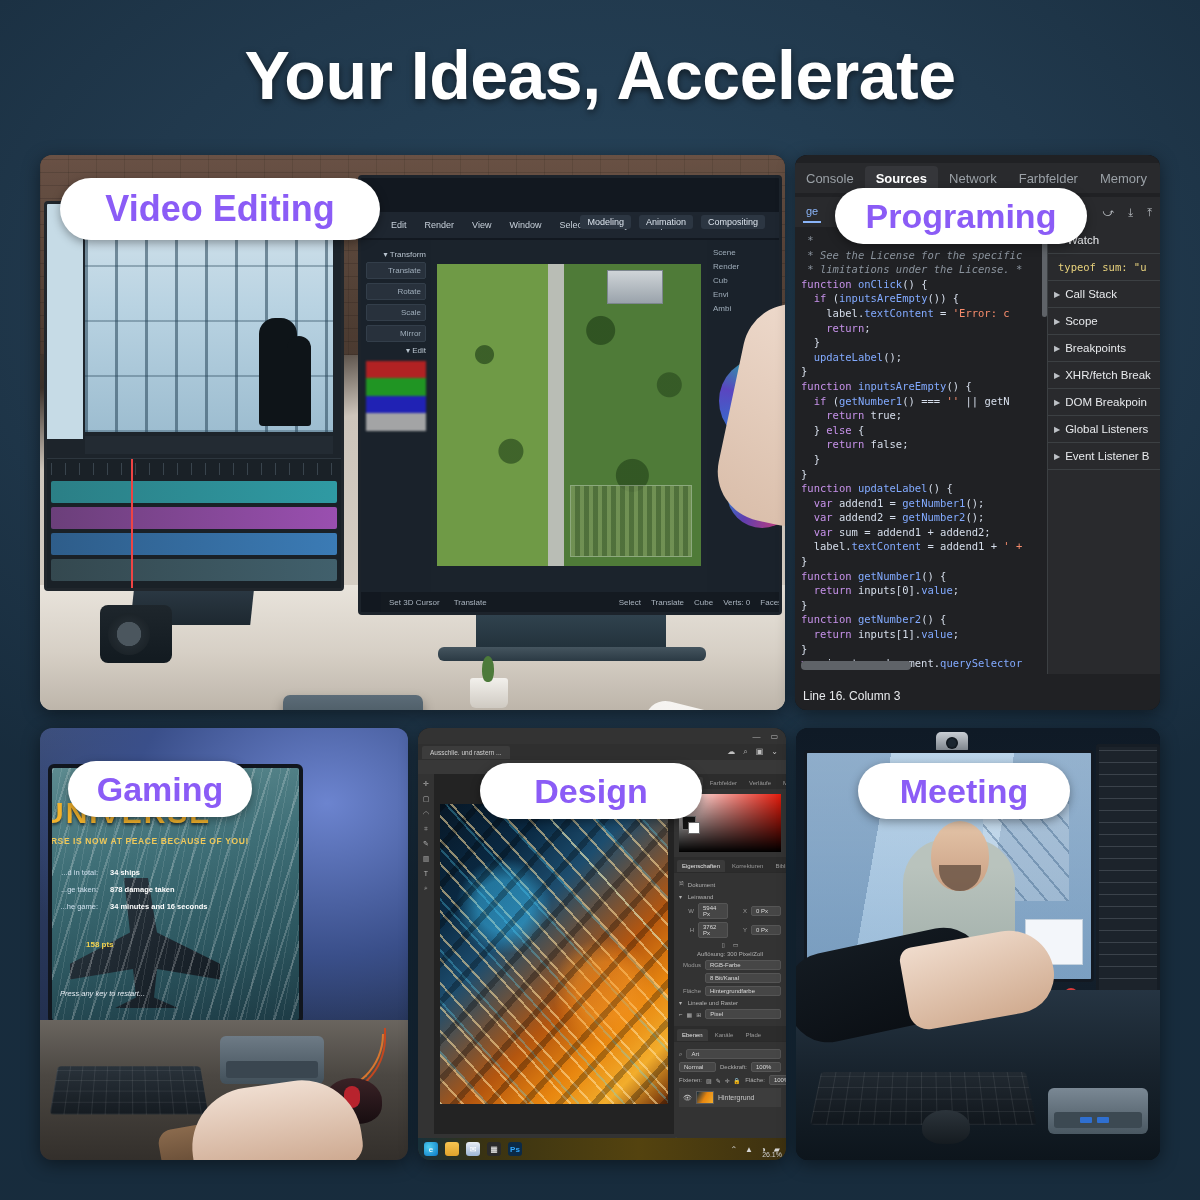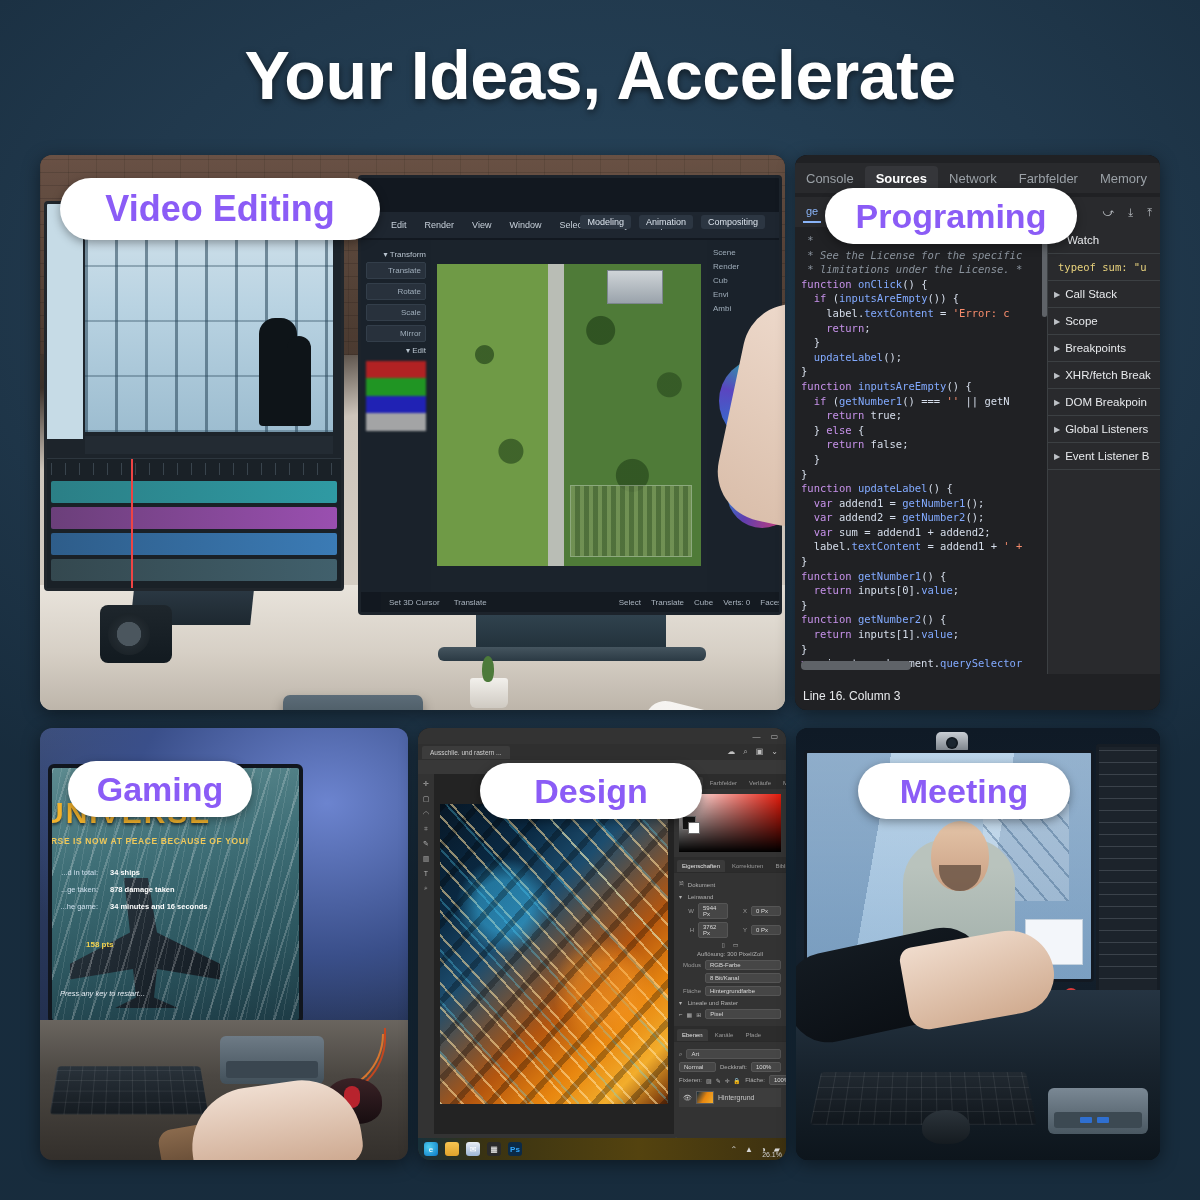--- a/index.html
+++ b/index.html
@@ -677,21 +677,21 @@
           <div class="dt-acc">
             <span class="caret">▶</span>
             <span>Event Listener B</span>
           </div>
         </div>
 
         <div class="dt-status">
           <span>Line 16. Column 3</span>
         </div>
       </div>
-      <div class="pill pill-prog" style="left:30px; top:33px; position:absolute;">Programing</div>
+      <div class="pill pill-prog" style="left:40px; top:33px; position:absolute;">Programing</div>
     </div>
 
     <div class="panel p-gaming">
       <div class="gm">
         <div class="gm-wallglow"></div>
         <div class="gm-monitor">
           <div class="gm-screen">
             <div class="gm-jet"></div>
             <div class="gm-rain"></div>
             <div class="gm-title">UNIVERSE</div>

